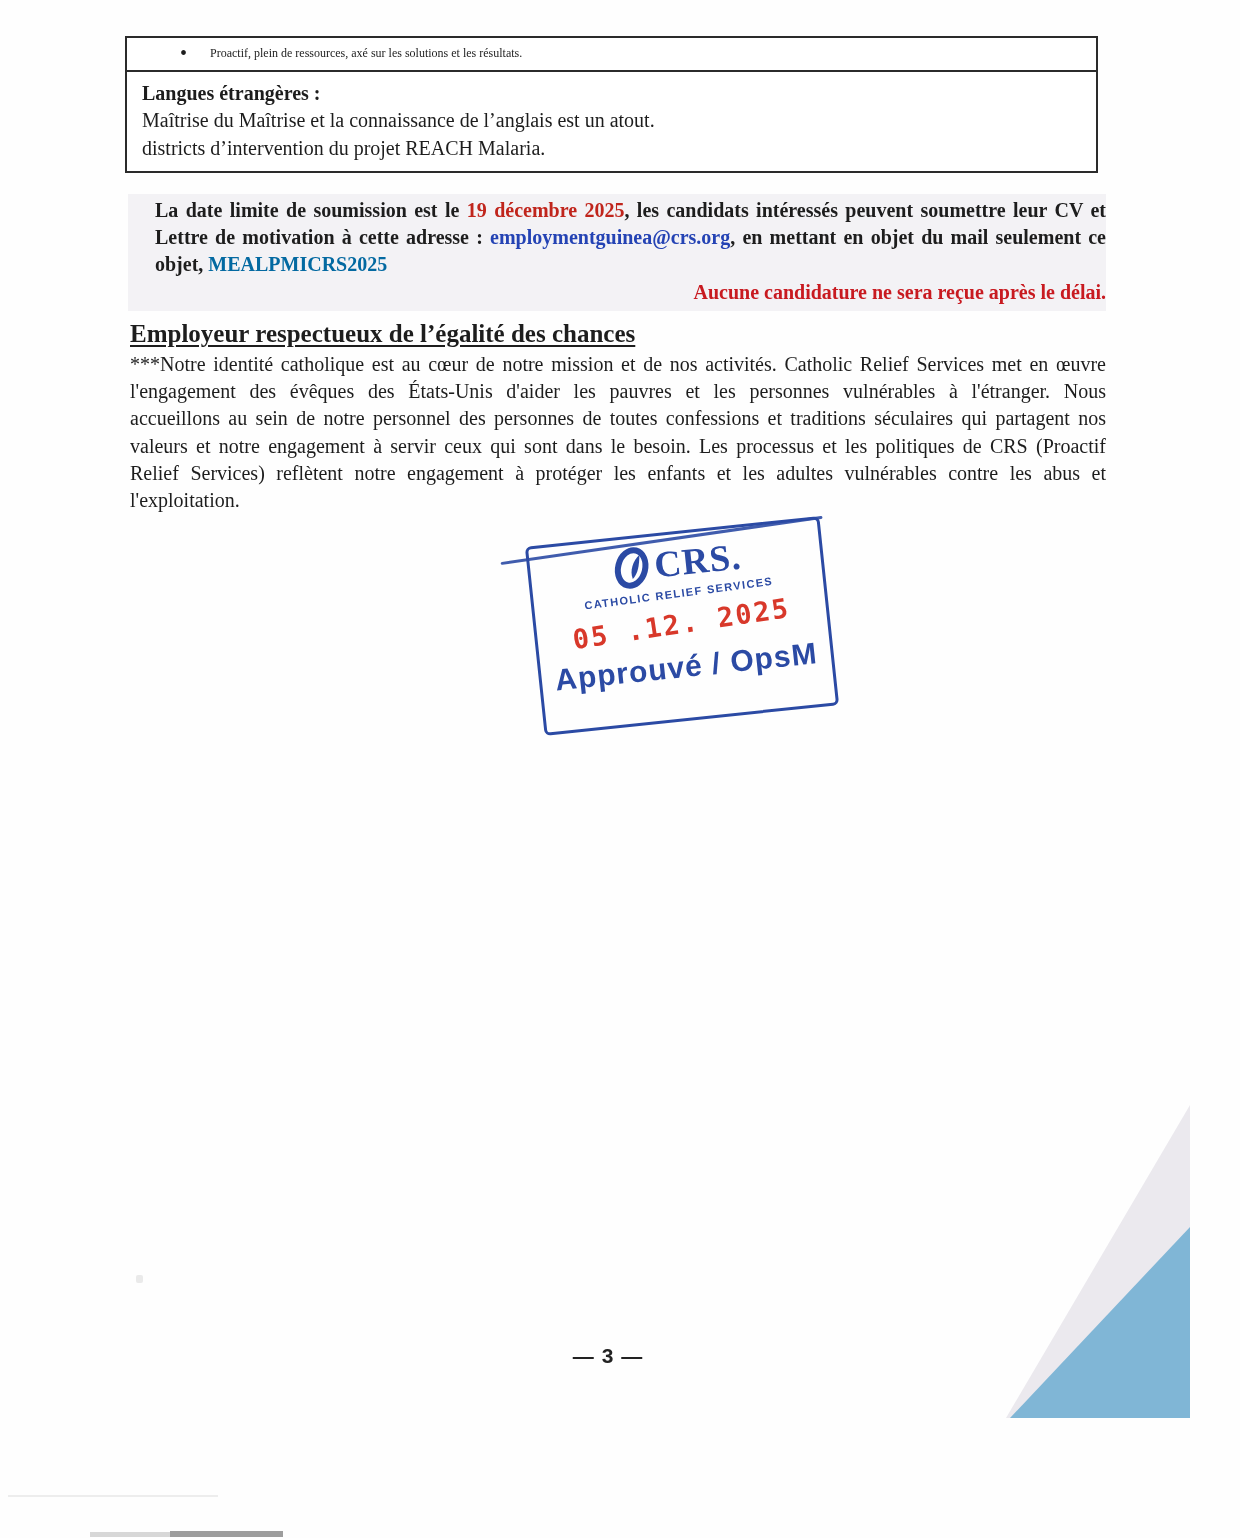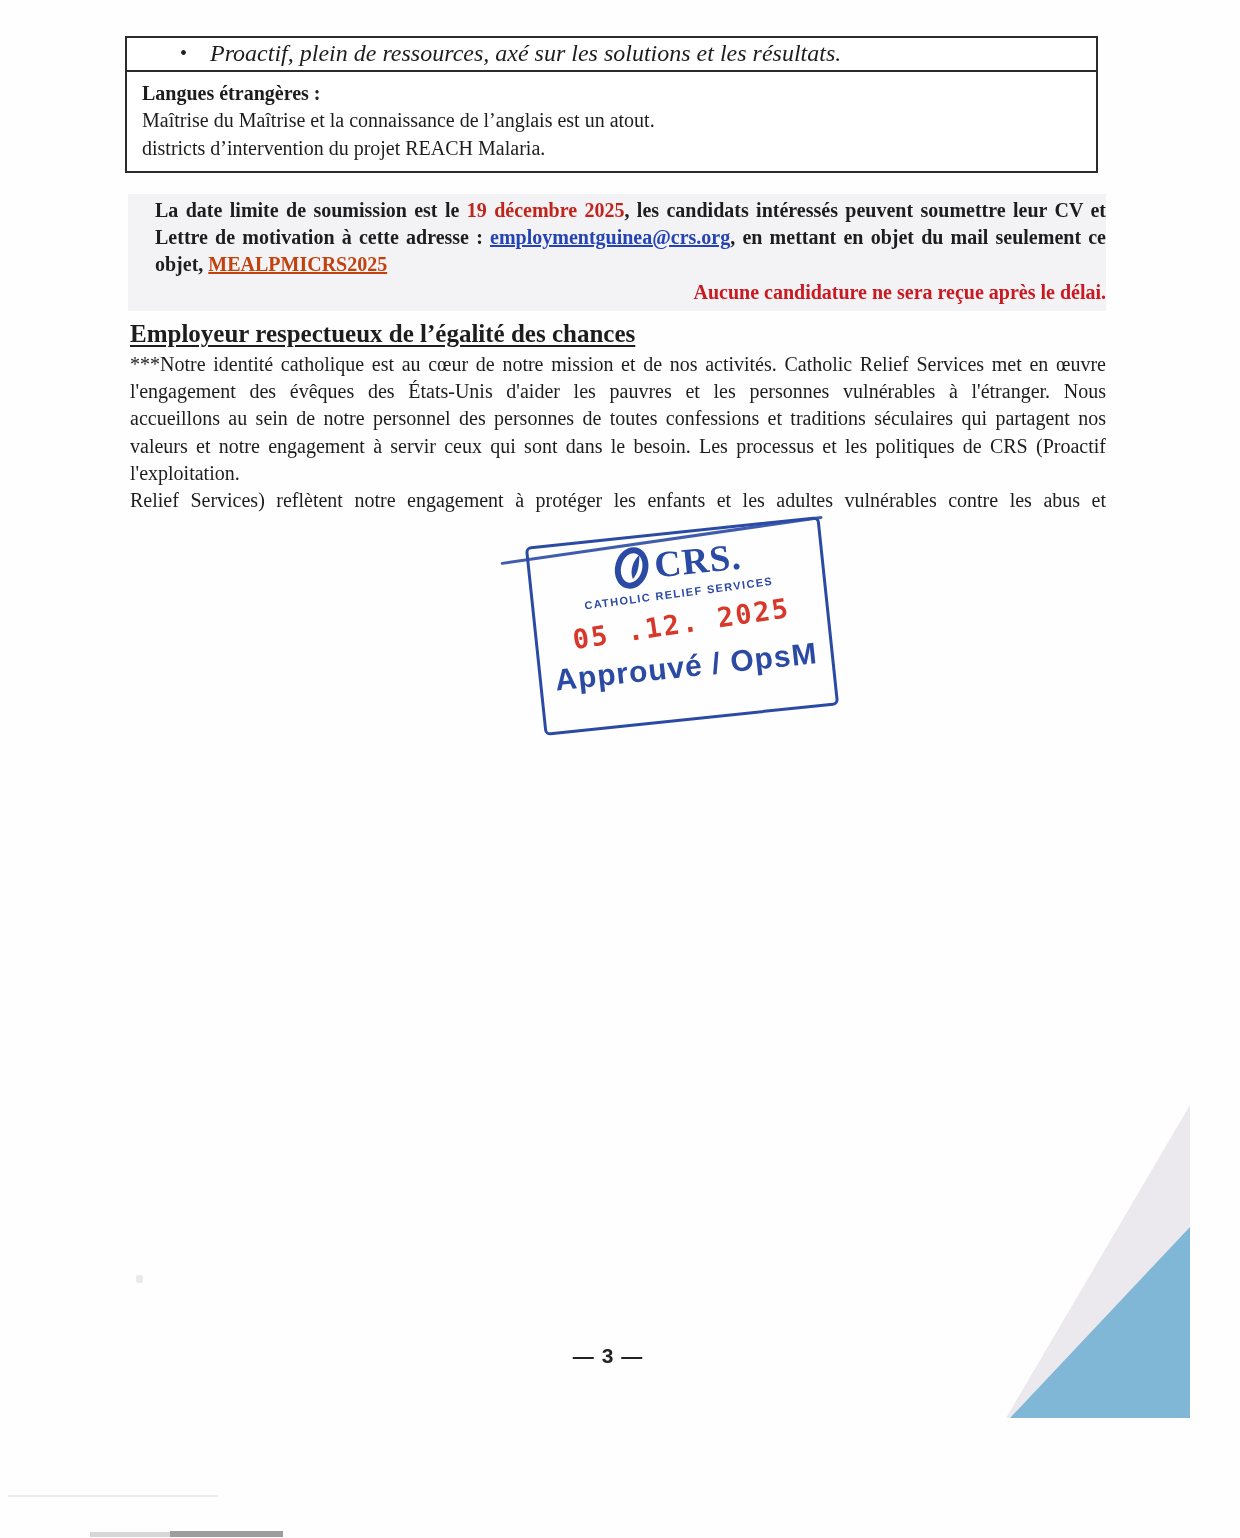--- a/index.html
+++ b/index.html
@@ -7,34 +7,34 @@
     width:1240px;height:1538px;background:#ffffff;
     font-family:"Liberation Serif","DejaVu Serif",serif;color:#1d1d1d;
     position:relative;overflow:hidden;
   }
   .page{position:relative;width:1240px;height:1538px;background:#fefefe;}
 
   
   .req-table{position:absolute;left:125px;top:36px;width:969px;border:2px solid #2b2b2b;background:#fff;}
   .bullet-row{display:flex;border-bottom:2px solid #2b2b2b;padding:2px 0 4px;line-height:26px;}
   .bullet{width:30px;margin-left:53px;font-size:20px;}
-  .bullet-text{font-size:24px;font-style:italic;}
+  .bullet-text{font-size:12px;}
   .detail-row{padding:8px 15px 9px;}
   .cell-line{font-size:20px;line-height:27.4px;}
   .bold{font-weight:700;}
   .jline{text-align:justify;text-align-last:justify;}
 
   
   .deadline{position:absolute;left:128px;top:194px;width:978px;background:#f3f2f5;
     font-weight:700;font-size:20px;padding:3px 0 5px;}
   .dline{line-height:27.2px;margin-left:27px;}
   .red{color:#c0251c;}
   .alert{color:#c81a20;text-align:right;}
-  .link{color:#2443b4;text-decoration:underline;font-weight:700;cursor:pointer;}
-  .link.code{color:#c2410c;}
+  .link{color:#2443b4;font-weight:700;cursor:pointer;}
+  .link.code{color:#0369a1;}
 
   
   .eeo{position:absolute;left:130px;top:320px;width:976px;font-size:20px;}
   .eeo-heading{font-weight:700;font-size:25px;line-height:27px;
     text-decoration:underline;text-decoration-thickness:2px;text-underline-offset:3px;margin-bottom:4px;}
   .eline{line-height:27.2px;}
 
   
   .stamp{position:absolute;left:534px;top:531px;width:296px;height:190px;
     border:3.5px solid #2b4aa4;border-radius:6px;transform:rotate(-6deg);
@@ -95,22 +95,22 @@
     </div>
     <div class="dline alert">Aucune candidature ne sera reçue après le délai.</div>
   </div>
 
   <div class="eeo">
     <div class="eeo-heading">Employeur respectueux de l’égalité des chances</div>
     <div class="eline jline">***Notre identité catholique est au cœur de notre mission et de nos activités. Catholic Relief Services met en œuvre</div>
     <div class="eline jline">l'engagement des évêques des États-Unis d'aider les pauvres et les personnes vulnérables à l'étranger. Nous</div>
     <div class="eline jline">accueillons au sein de notre personnel des personnes de toutes confessions et traditions séculaires qui partagent nos</div>
     <div class="eline jline">valeurs et notre engagement à servir ceux qui sont dans le besoin. Les processus et les politiques de CRS (Proactif</div>
+    <div class="eline jline">Relief Services) reflètent notre engagement à protéger les enfants et les adultes vulnérables contre les abus et</div>
     <div class="eline">l'exploitation.</div>
-    <div class="eline jline">Relief Services) reflètent notre engagement à protéger les enfants et les adultes vulnérables contre les abus et</div>
   </div>
 
   <div class="stamp">
     <div class="logo-row">
       <svg width="44" height="46" viewBox="0 0 44 46" aria-hidden="true">
         <ellipse cx="22" cy="23" rx="13.5" ry="18" fill="none" stroke="#2b4aa4" stroke-width="6" transform="rotate(20 22 23)"></ellipse>
         <path d="M22 34 C19.5 26 24 16 31 11 C30 21 27.5 30 22 34 Z" fill="#2b4aa4"></path>
       </svg>
       <span class="logo-text">CRS.</span>
     </div>

